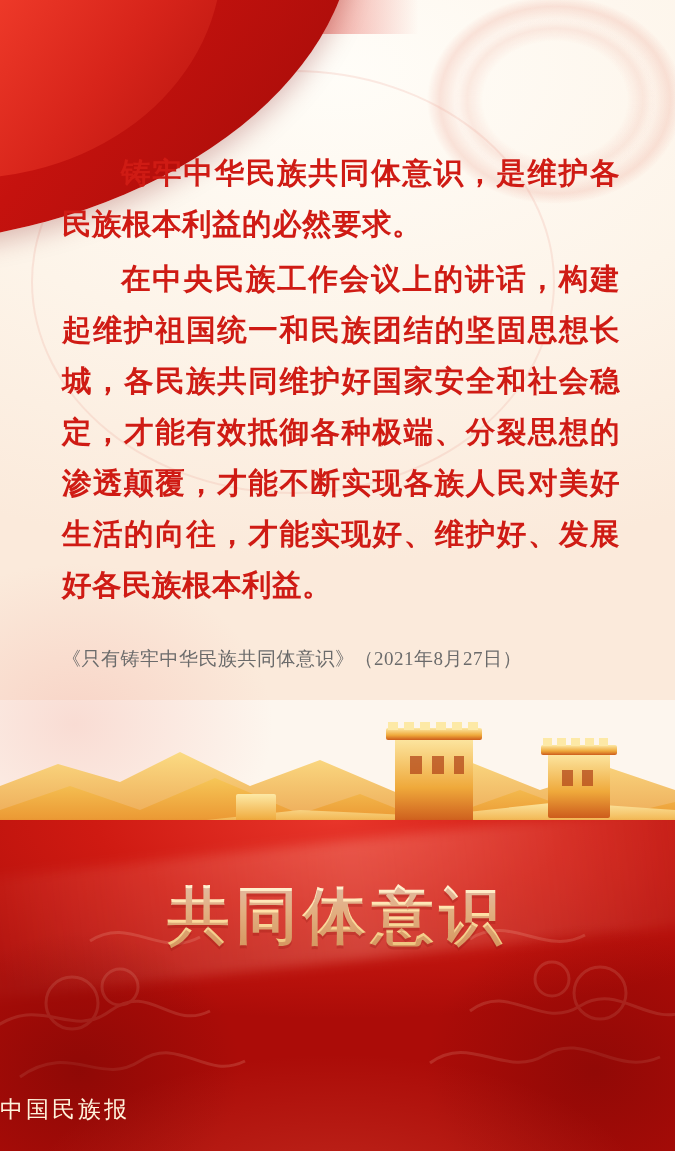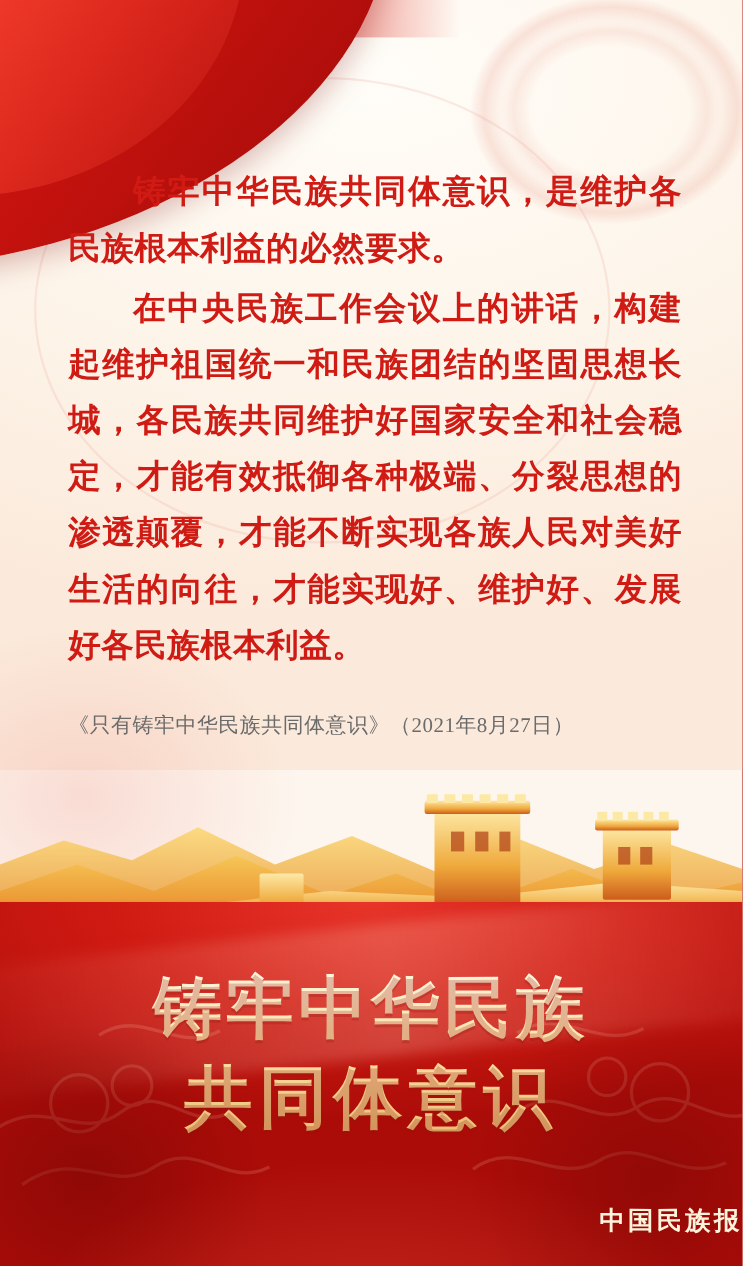--- a/index.html
+++ b/index.html
@@ -88,20 +88,21 @@
     color: #cf1b14;
     font-weight: bold;
     font-size: 29.5px;
     line-height: 51px;
     letter-spacing: 0.5px;
     text-align: justify;
   }
   .quote p {
     margin: 0 0 4px 0;
     text-indent: 2em;
+    font-family: Liberation Mono, monospace;
   }
   .source {
     position: absolute;
     left: 62px;
     top: 646px;
     width: 570px;
     color: #6b6b6b;
     font-size: 19px;
     letter-spacing: .5px;
     white-space: nowrap;
@@ -180,26 +181,25 @@
     background-clip: text;
     -webkit-text-fill-color: transparent;
     text-shadow: 0 3px 0 rgba(140,20,10,0.25);
   }
   .headline .line2 { letter-spacing: 6px; }
 
   .footer-brand {
     position: absolute;
     left: 0; right: 0;
     bottom: 26px;
-    text-align: right;
+    text-align: left;
     color: #fff3dc;
     font-size: 23px;
-    font-weight: bold;
+    font-weight: normal;
     letter-spacing: 3px;
-    padding-left: 35px;
   }
 </style>
 </head>
 <body>
 
 <div class="poster">
 
   <div class="bg-paper"></div>
   <div class="swirl"></div>
   <div class="swirl2"></div>
@@ -290,19 +290,18 @@
         <circle cx="552" cy="98" r="17"></circle>
         <path d="M90,60 C130,34 160,78 200,56"></path>
         <path d="M470,58 C510,32 545,76 585,54"></path>
       </g>
     </svg>
     <div class="dark-corner-l"></div>
     <div class="dark-corner-r"></div>
   </div>
 
   <div class="headline">
-    <div class="line1">铸牢中华民族</div>
     <div class="line2">共同体意识</div>
   </div>
 
   <div class="footer-brand">中国民族报</div>
 
 </div>
 
 </body></html>

